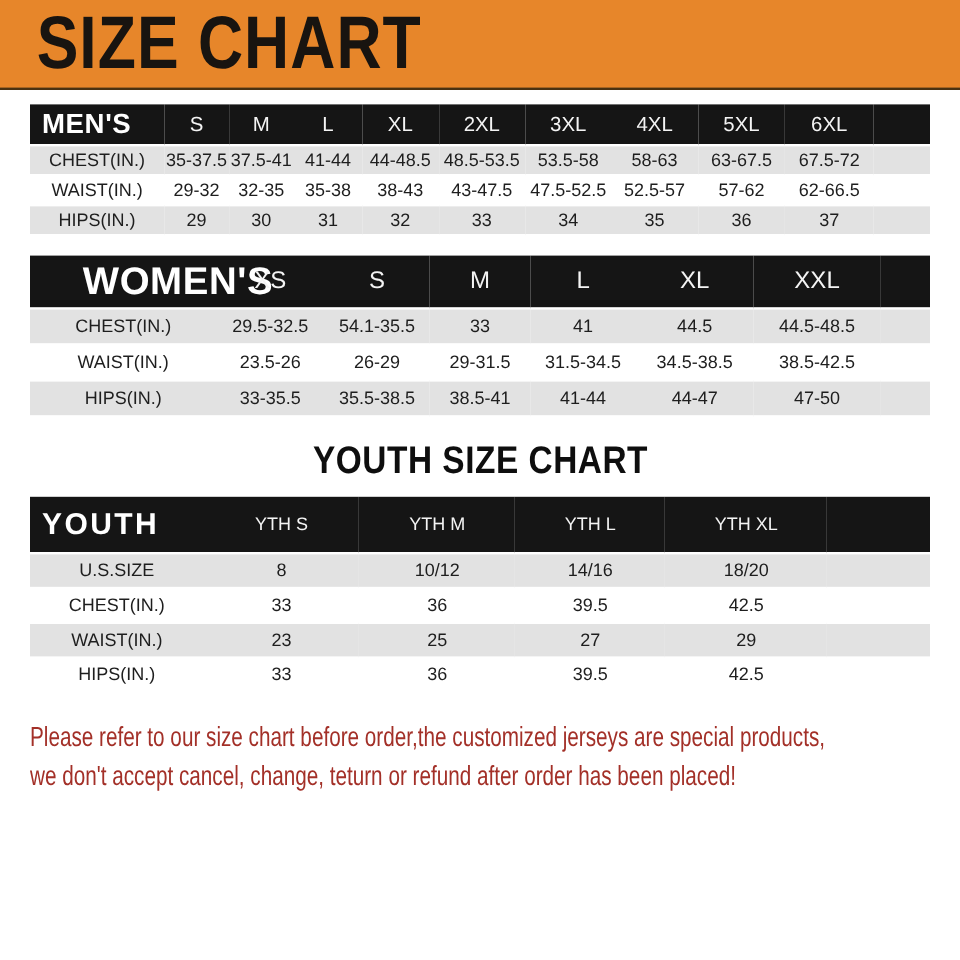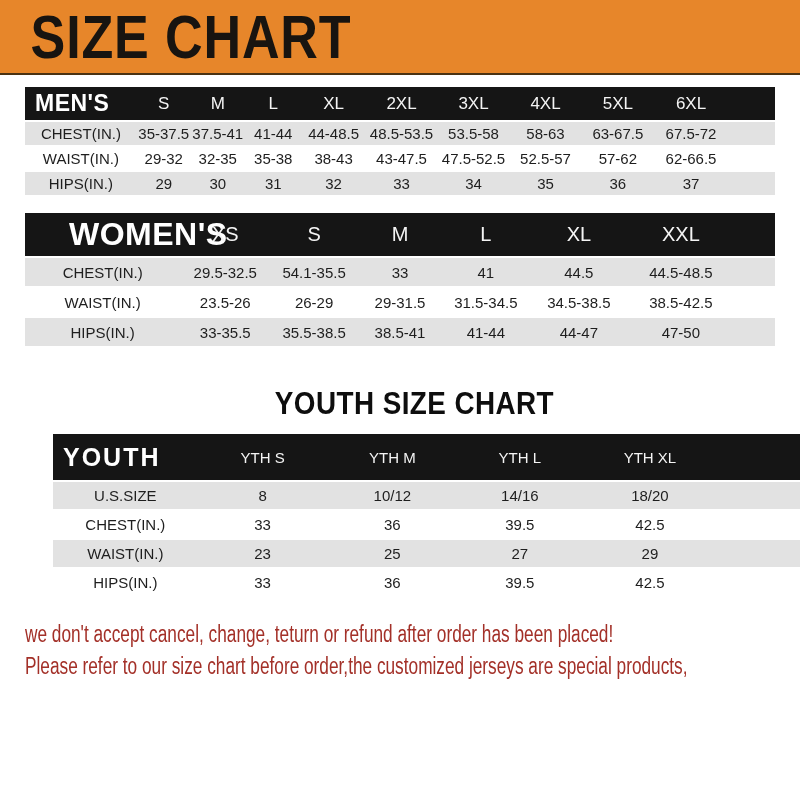--- a/index.html
+++ b/index.html
@@ -33,21 +33,21 @@
   }
   .section-heading .cond {
     display: inline-block;
     font-size: 32px;
     transform: scaleX(0.87);
     letter-spacing: 0.5px;
     white-space: nowrap;
   }
   .chart-section.men   { margin-top: 12px; }
   .chart-section.women { margin-top: 16px; }
-  .chart-section.youth { margin-top: 36px; padding-left: 28px; }
+  .chart-section.youth { margin-top: 16px; }
   
   .size-table {
     width: 750px;
     margin: 0 25px;
     border-collapse: collapse;
     table-layout: fixed;
   }
   .men   .size-table { margin-top: 12px; }
   .women .size-table { margin-top: 14px; }
   .youth .size-table { margin-top: 12px; }
@@ -292,15 +292,15 @@
             <td class="val">39.5</td>
             <td class="val">42.5</td>
             <td></td>
           </tr>
         </tbody>
       </table>
     </section>
   </div>
 
 <div class="footer">
+  <div class="footer-line"><span class="cond-left">Please refer to our size chart before order,the customized jerseys are special products,</span></div>
   <div class="footer-line"><span class="cond-left">we don't accept cancel, change, teturn or refund after order has been placed!</span></div>
-  <div class="footer-line"><span class="cond-left">Please refer to our size chart before order,the customized jerseys are special products,</span></div>
 </div>
 
 </body></html>

